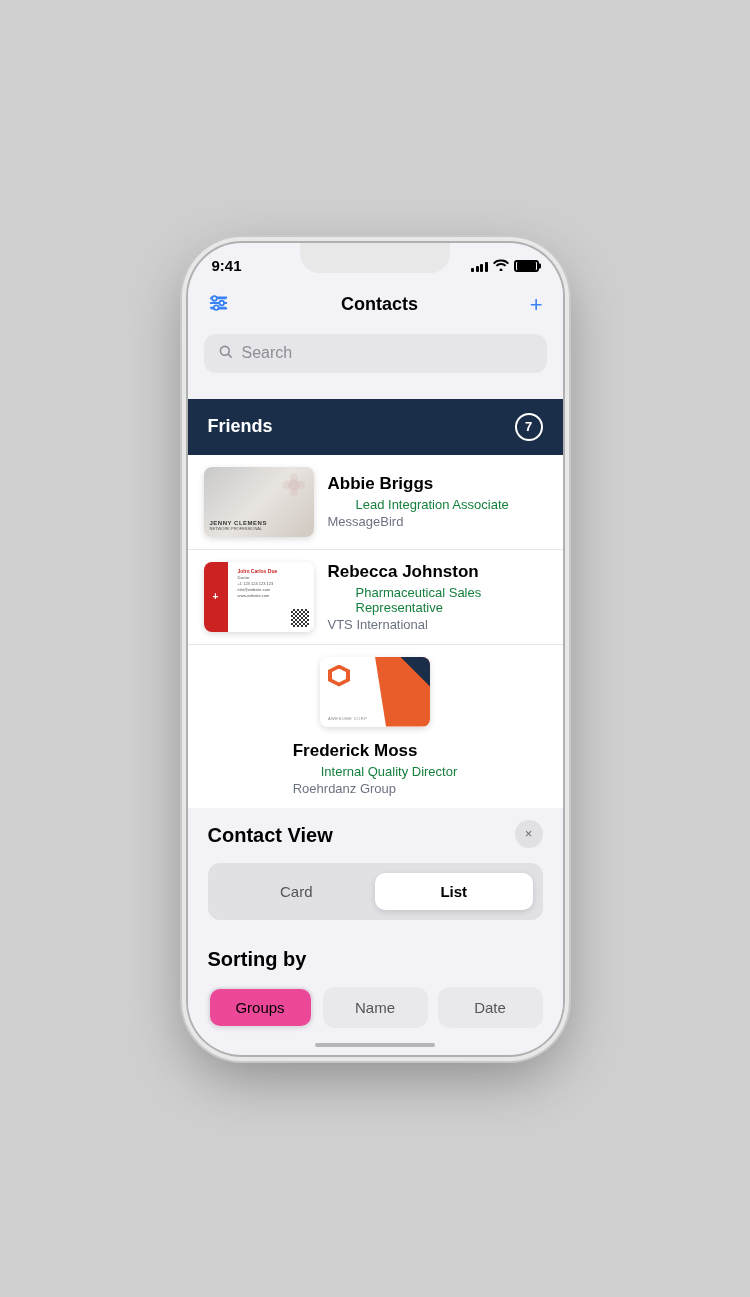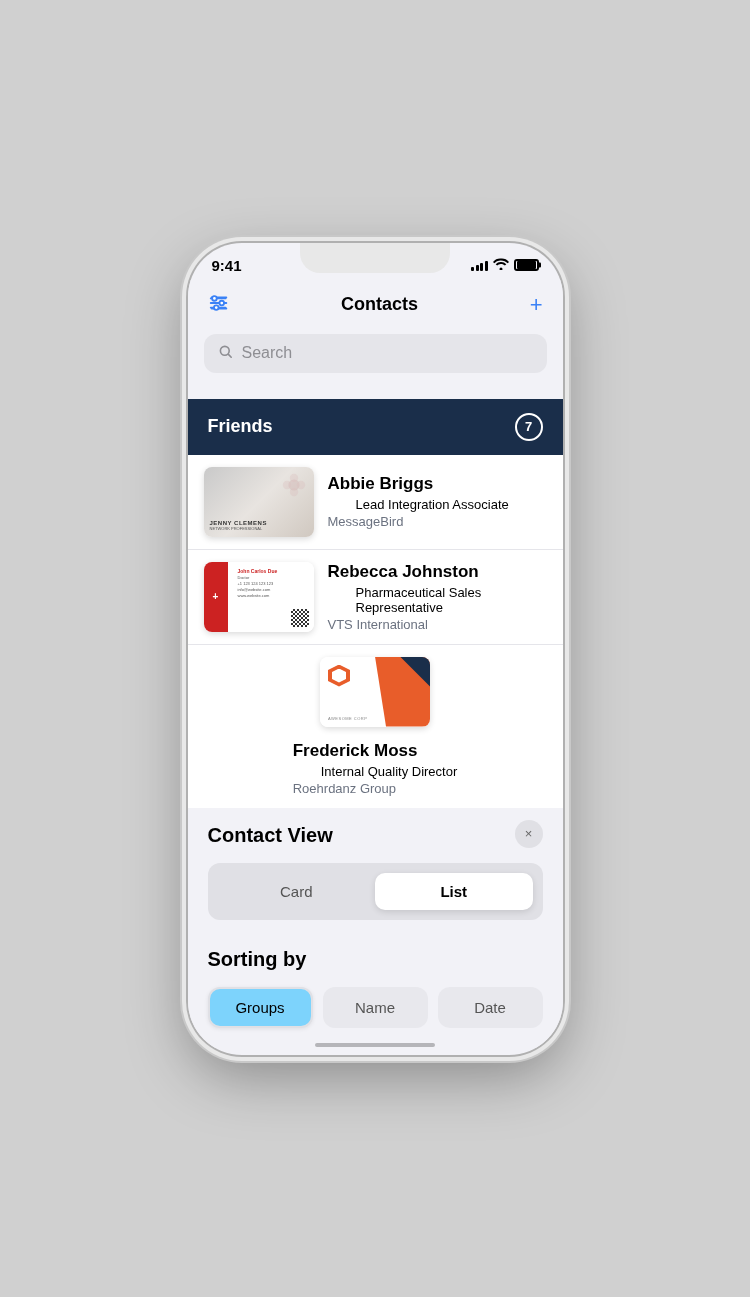--- a/index.html
+++ b/index.html
@@ -44,21 +44,21 @@
       top: 120px;
       width: 3px;
       height: 40px;
       background: #c0c0c0;
       border-radius: 2px 0 0 2px;
     }
     
     .status-bar {
       display: flex;
       justify-content: space-between;
-      align-items: center;
+      align-items: flex-end;
       padding: 14px 24px 6px;
       position: relative;
       z-index: 5;
     }
     .status-time {
       font-size: 15px;
       font-weight: 600;
       color: #000;
     }
     .status-icons {
@@ -340,21 +340,21 @@
       flex: 1;
     }
     .contact-name {
       font-size: 17px;
       font-weight: 600;
       color: #000;
       margin-bottom: 3px;
     }
     .contact-job {
       font-size: 13px;
-      color: #000000;
+      color: #15803d;
       margin-bottom: 2px;
       padding-left: 28px;
     }
     .contact-company {
       font-size: 13px;
       color: #6b7280;
     }
     
     .bottom-sheet {
       background: #f2f2f7;
@@ -418,21 +418,21 @@
       flex: 1;
       text-align: center;
       padding: 10px;
       border-radius: 12px;
       font-size: 15px;
       font-weight: 500;
       cursor: pointer;
       border: 2px solid transparent;
     }
     .sort-option.sort-active {
-      background: #7dd3fc;
+      background: #ec4899;
       border: 2px solid #e0e0e5;
       box-shadow: 0 1px 4px rgba(0,0,0,0.08);
     }
     .sort-option.sort-inactive {
       background: #e8e8ed;
       color: #555;
     }
     
     .home-indicator {
       position: absolute;

